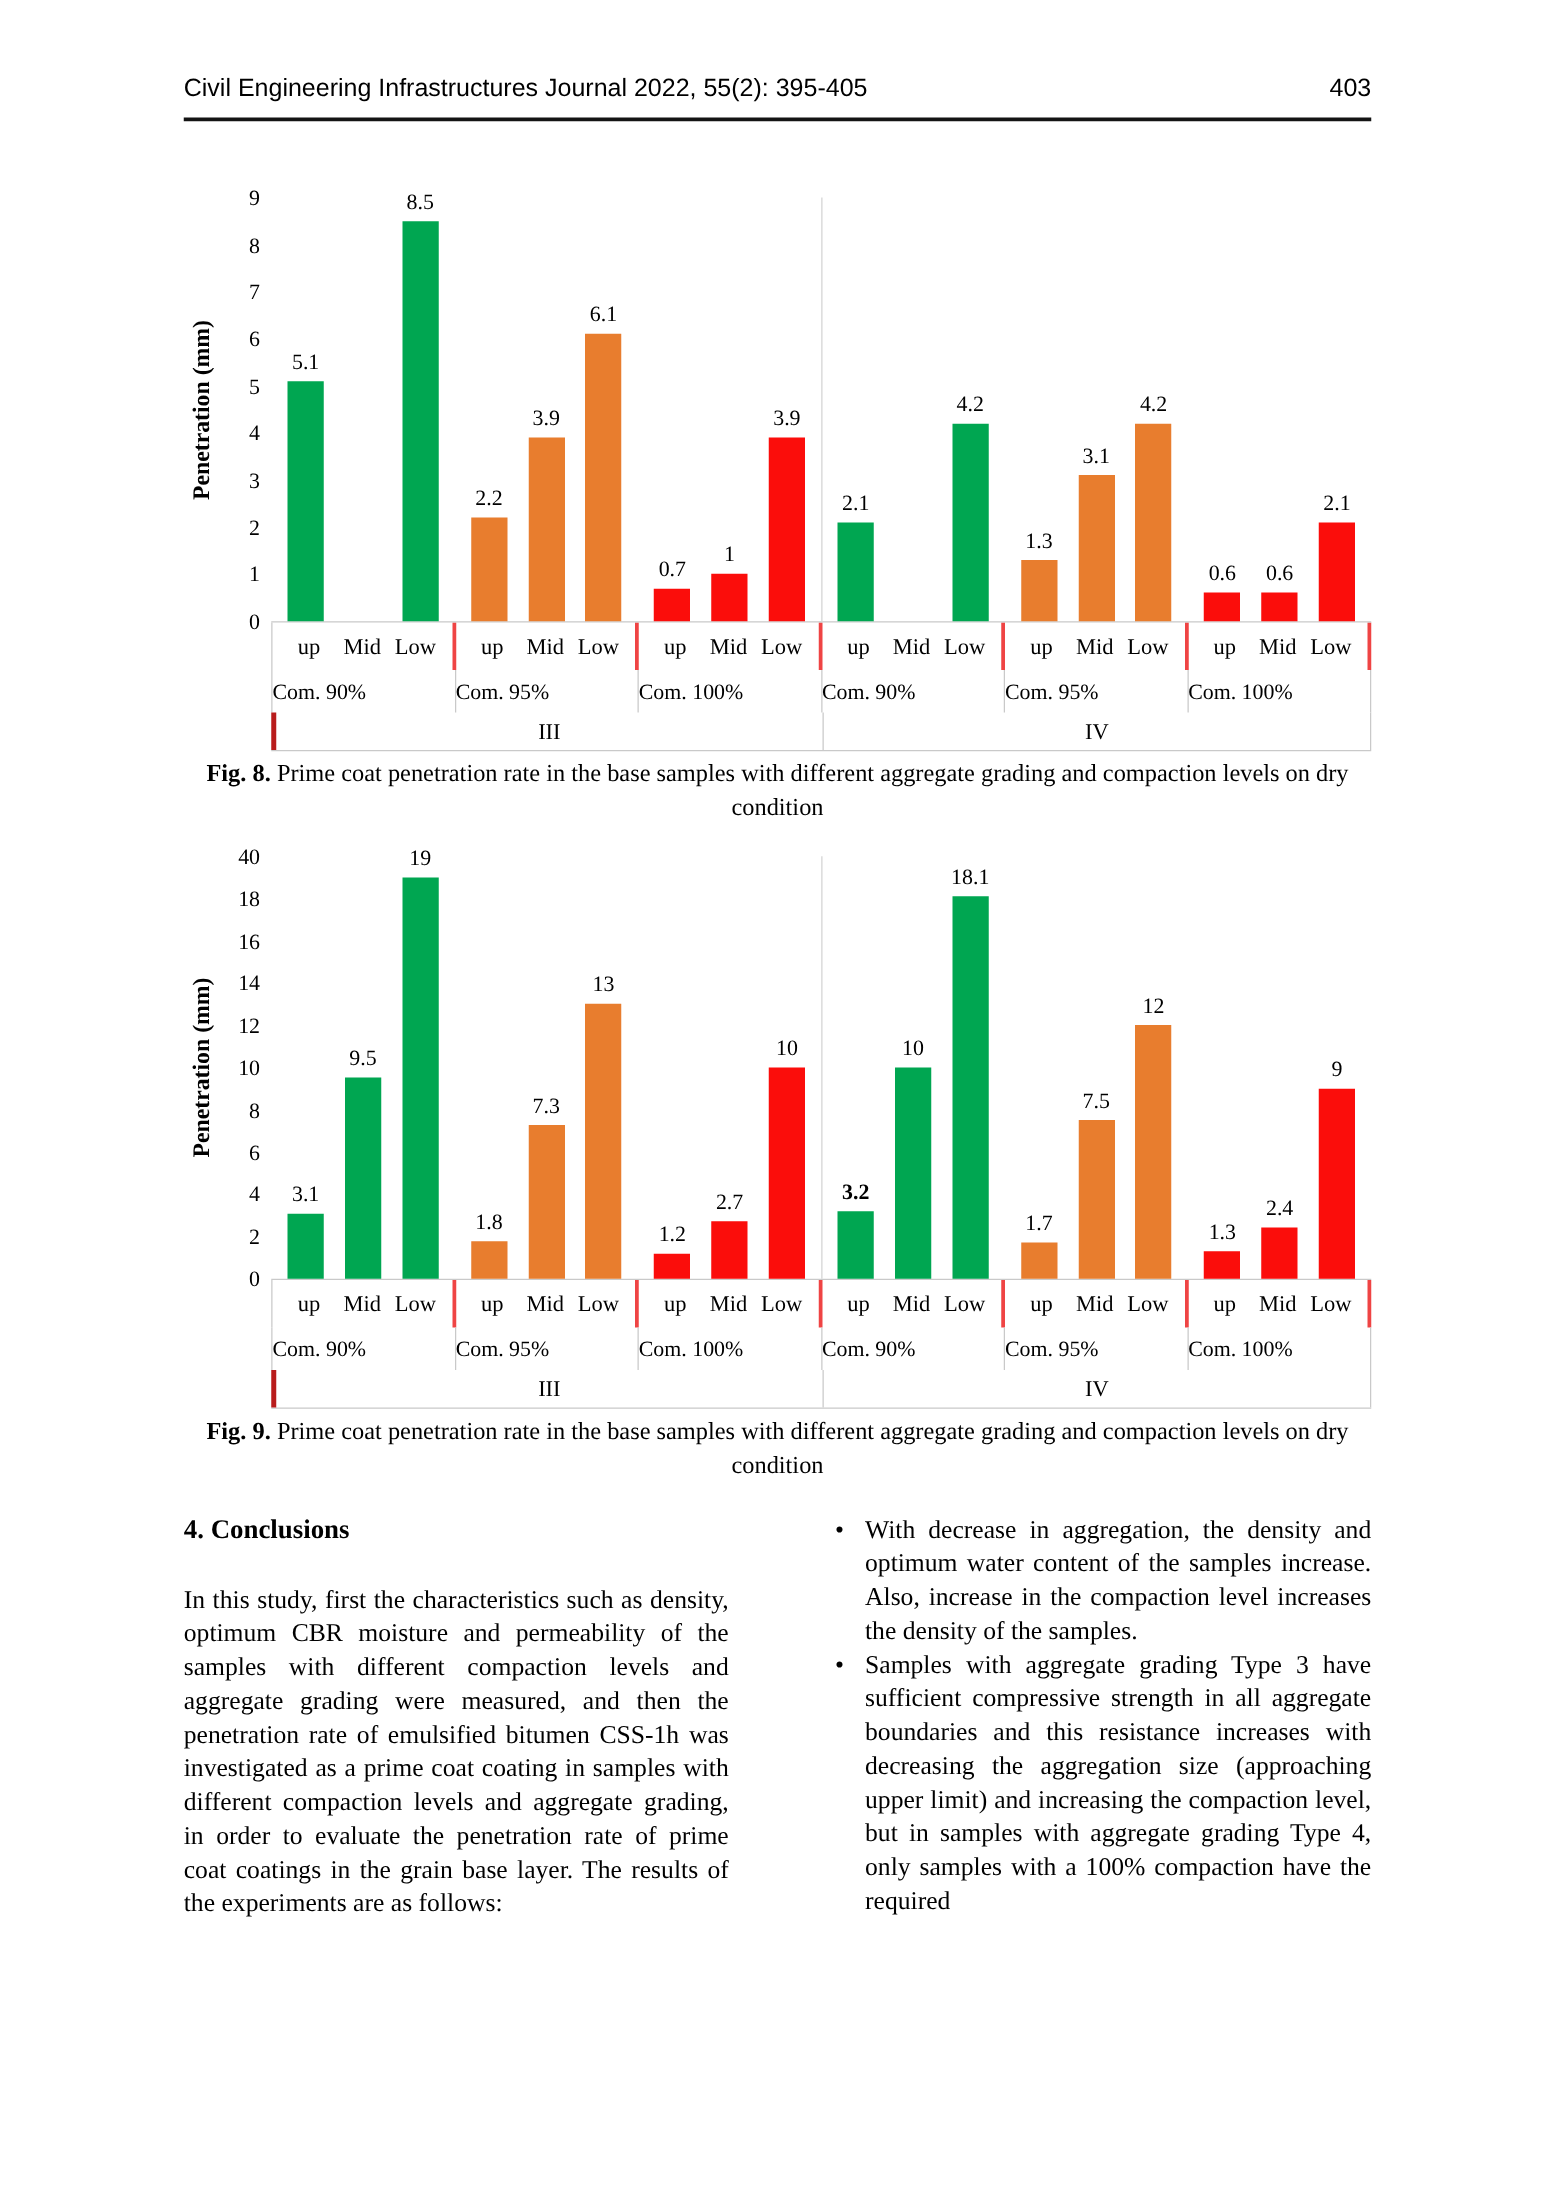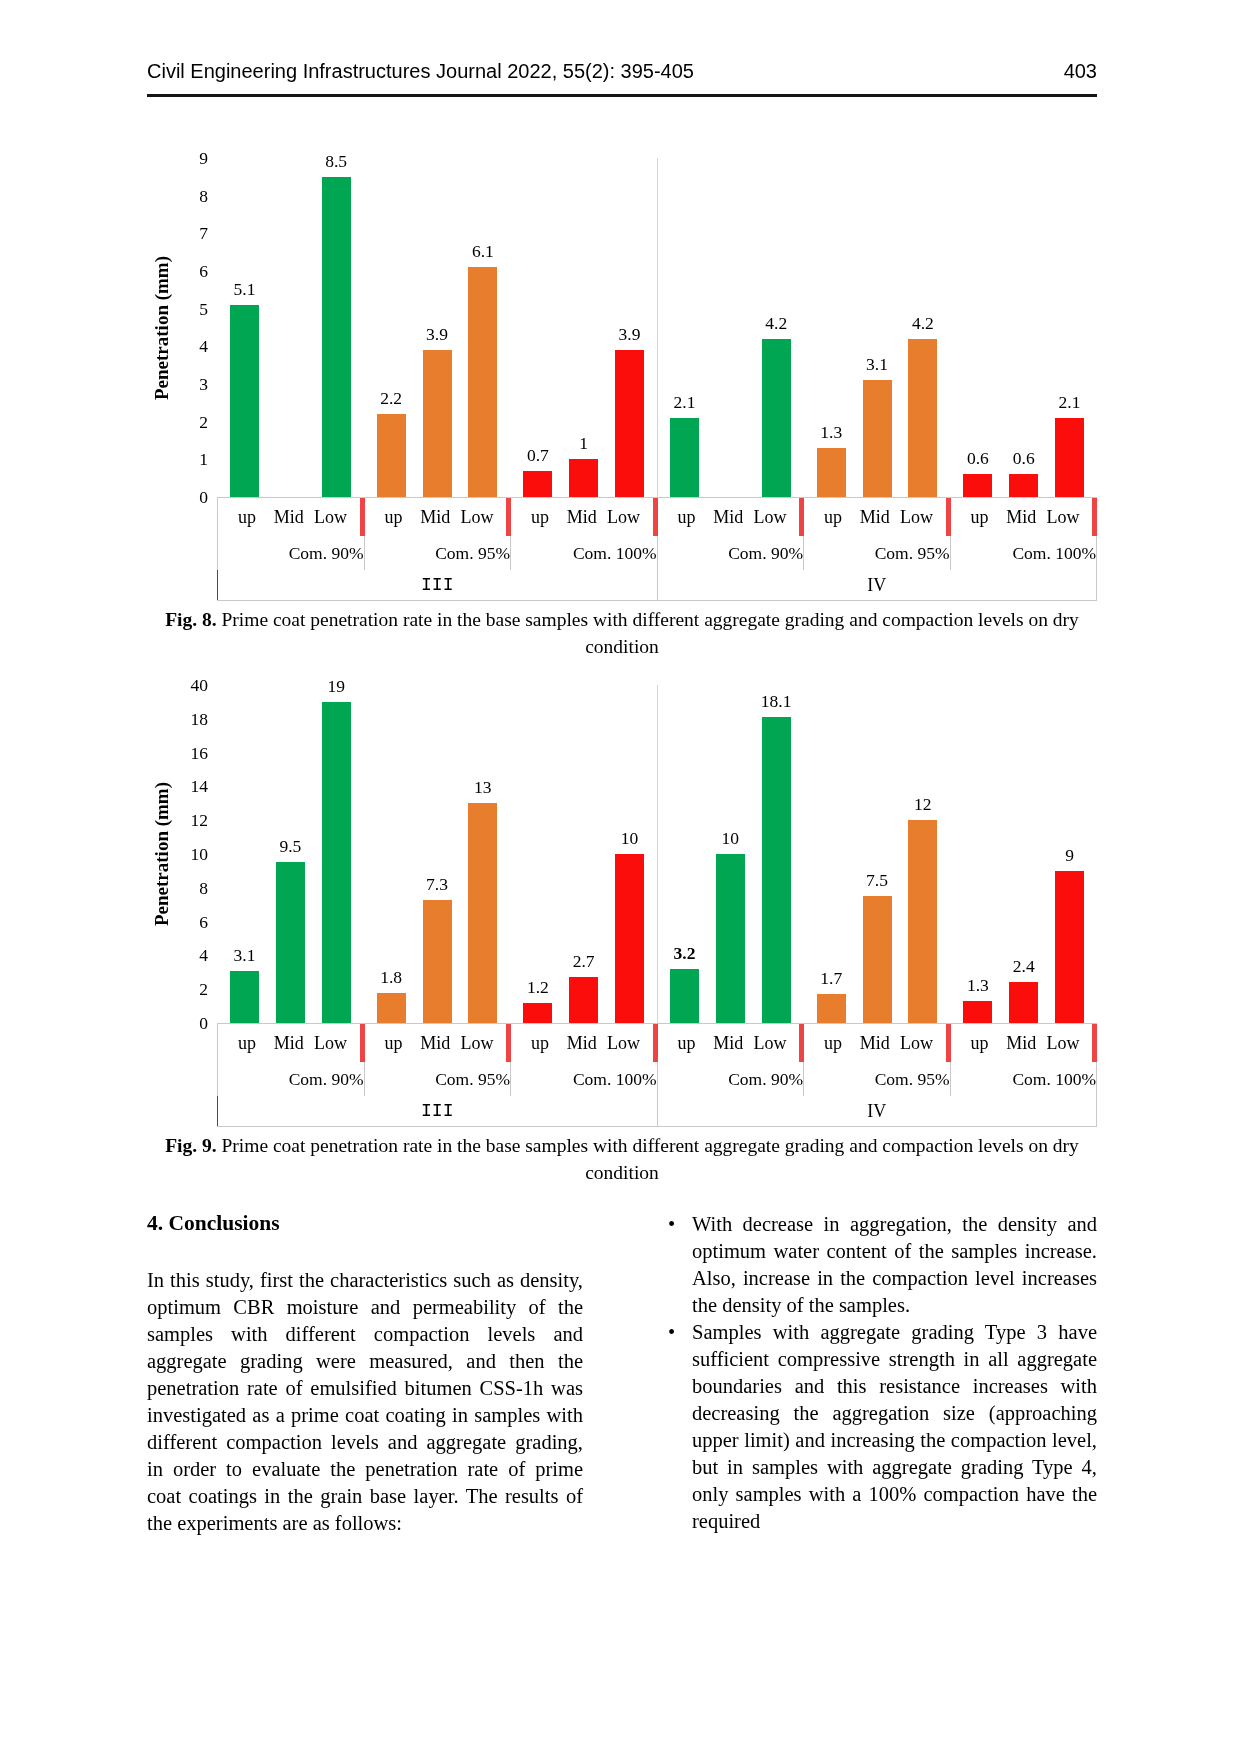--- a/index.html
+++ b/index.html
@@ -45,29 +45,29 @@
   .section-divider{position:absolute;left:50%;top:0;bottom:0;width:1px;background:#d4d4d4;}
   .group-cell{flex:1 1 0;display:flex;align-items:flex-end;justify-content:space-between;padding:0 13px;position:relative;box-sizing:border-box;}
   .bar-wrap{position:relative;width:29px;height:100%;display:flex;align-items:flex-end;}
   .bar{width:100%;}
   .bar-label{
     position:absolute;left:50%;transform:translateX(-50%);
     font-size:17.5px;width:72px;text-align:center;line-height:21px;
   }
   .xrow{display:flex;}
   .xrow1{height:38px;font-size:18px;}
-  .lab-cell{flex:1 1 0;display:flex;justify-content:space-between;align-items:center;padding:0 8px;border-right:5px solid #ef4444;box-sizing:border-box;}
+  .lab-cell{flex:1 1 0;display:flex;justify-content:space-between;align-items:center;padding:0 8px;border-right:3px solid #ef4444;box-sizing:border-box;}
   .xrow1 .lab-cell:first-child{border-left:1px solid #c9c9c9;}
   .pos-label{width:33.3%;text-align:center;}
   .xrow2{height:34px;font-size:17.5px;}
-  .com-cell{flex:1 1 0;text-align:right;line-height:34px;border-right:1px solid #c9c9c9;box-sizing:border-box;}
+  .com-cell{flex:1 1 0;text-align:left;line-height:34px;border-right:1px solid #c9c9c9;box-sizing:border-box;}
   .xrow2 .com-cell:first-child{border-left:1px solid #c9c9c9;}
   .xrow3{height:30px;font-size:18px;border-bottom:1px solid #c9c9c9;}
   .sec-cell{flex:1 1 0;text-align:center;line-height:30px;border-right:1px solid #c9c9c9;box-sizing:border-box;}
-  .xrow3 .sec-cell:first-child{border-left:1px solid #b91c1c;font-family:Liberation Mono, monospace;}
+  .xrow3 .sec-cell:first-child{border-left:4px solid #b91c1c;}
   .caption{
     text-align:center;font-size:19.5px;line-height:27px;margin-top:5px;
   }
   .cap-bold{font-weight:bold;}
   
   .conclusions{display:flex;margin-top:25px;}
   .col-left{width:436px;}
   .col-gap{width:80px;}
   .col-right{width:434px;}
   .heading{font-size:21.5px;font-weight:bold;margin:0 0 31px 0;}

